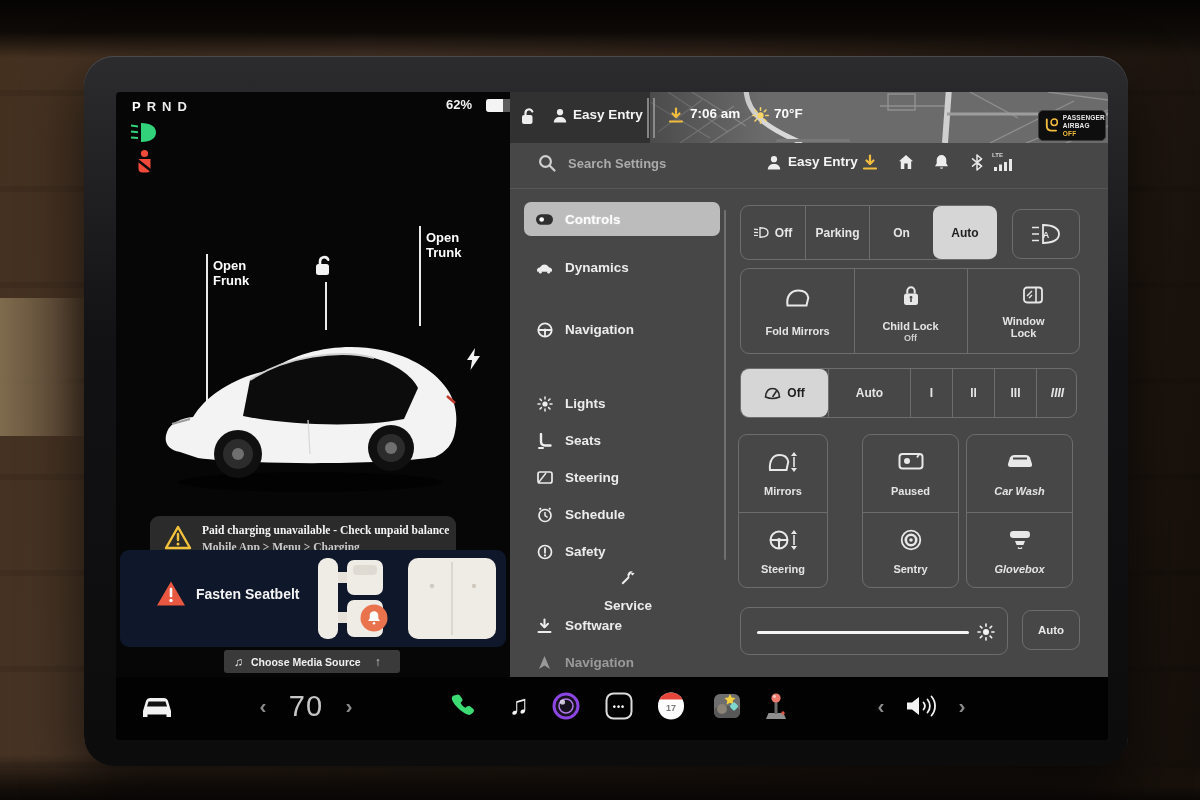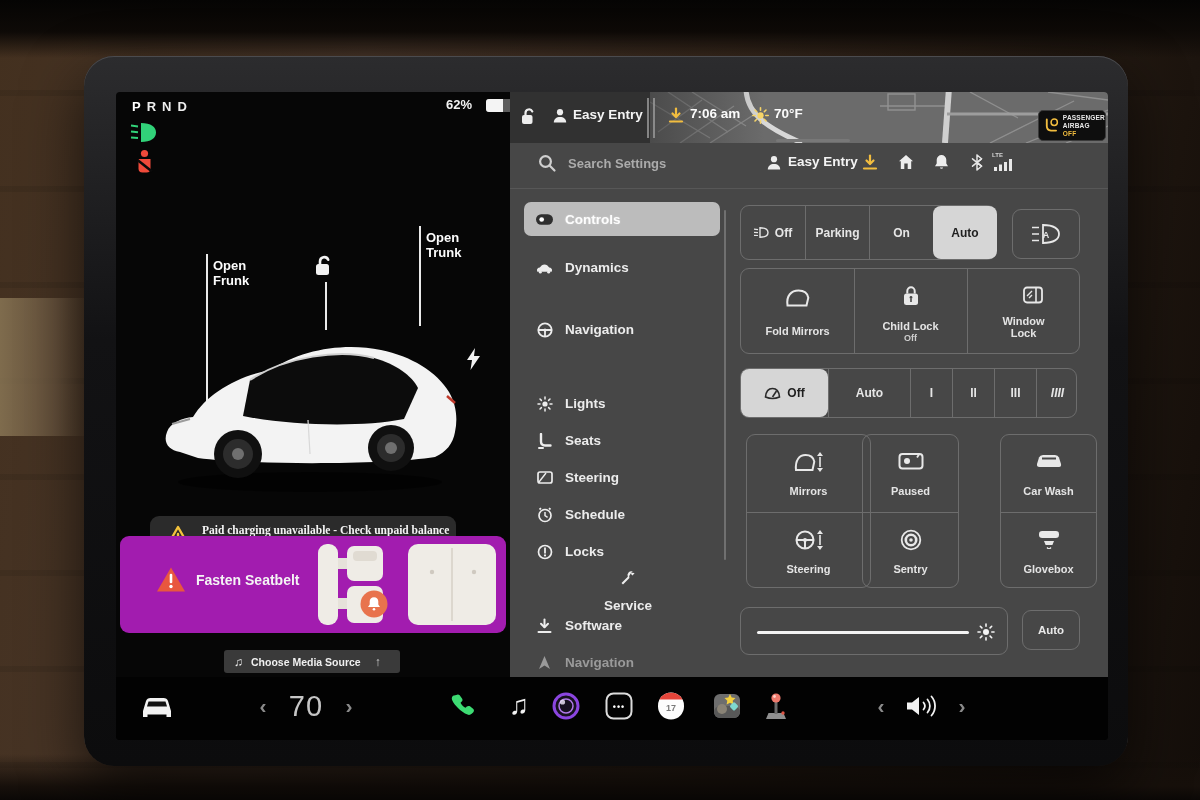--- a/index.html
+++ b/index.html
@@ -54,21 +54,21 @@
   .hdiv { position:absolute; left:0; right:0; height:1px; background:#6d6d6d; }
 
   .gcell { position:absolute; left:0; right:0; height:77px; cursor:pointer; }
   .gcell .gicon { position:absolute; left:50%; top:16px; transform:translateX(-50%); }
   .gcell .glabel { position:absolute; left:0; right:0; top:50px; text-align:center;
     font-size:11px; font-weight:bold; color:#e4e4e4; }
 
   
   .gear { font-size:13px; font-weight:bold; color:#ededed; letter-spacing:0; margin-right:6px; }
   #alert-charging { left:34px; top:424px; width:306px; height:48px; background:#2b2b2b; border-radius:9px;font-family:Liberation Serif, serif; }
-  #panel-seatbelt { left:4px; top:444px; width:386px; height:97px; background:#a21caf; border-radius:9px; }
+  #panel-seatbelt { left:4px; top:458px; width:386px; height:97px; background:#0f172a; border-radius:9px; }
   #media-bar { left:108px; top:558px; width:176px; height:23px; background:#3a3a3a; border-radius:3px;
     display:flex; align-items:center; color:#f0f0f0; }
 
   .callout { color:#fcfcfc; font-weight:bold; font-size:13px; line-height:15px; }
   .vline { position:absolute; width:1.5px; background:#e9e9e9; }
 
   
   .chev { color:#8a8a8a; font-size:21px; font-weight:bold; }
 </style>
 </head>
@@ -381,21 +381,21 @@
           <span>Schedule</span>
         </div>
         <div class="side-item abs" style="top:390px;">
           <span class="sicon">
             <svg width="16" height="16" viewBox="0 0 16 16">
                 <circle cx="8" cy="8" r="6.5" fill="none" stroke="#ededed" stroke-width="1.7"></circle>
                 <path d="M8 4.2v4.6" stroke="#ededed" stroke-width="1.8" stroke-linecap="round"></path>
                 <circle cx="8" cy="11.4" r="1.1" fill="#ededed"></circle>
               </svg>
           </span>
-          <span>Locks</span>
+          <span>Safety</span>
         </div>
         <div class="side-item abs" style="top:427px;flex-direction:column;">
           <span class="sicon">
             <svg width="16" height="16" viewBox="0 0 16 16">
                 <path d="M14.6 3.2a3.9 3.9 0 0 0-5.2 4.9 L3 14.5 1.5 13 7.8 6.7 a3.9 3.9 0 0 1 4.9-5.2 L10.6 3.6 l1.8 1.8z" fill="#ededed"></path>
               </svg>
           </span>
           <span>Service</span>
         </div>
         <div class="side-item abs" style="top:464px;">
@@ -502,21 +502,21 @@
             <span>II</span>
           </div>
           <div class="seg" style="left:253px; width:42px;">
             <span>III</span>
           </div>
           <div class="seg" style="left:295px; width:42px;font-style:italic;">
             <span>IIII</span>
           </div>
         </div>
 
-        <div class="btn" style="left:236px; top:291px; width:125px; height:154px;">
+        <div class="btn" style="left:228px; top:291px; width:90px; height:154px;">
           <div class="hdiv" style="top:77px;"></div>
           <div class="gcell" style="top:0;">
             <svg class="gicon" width="30" height="22" viewBox="0 0 30 22">
               <path d="M2 19 C1 9 5.5 4 11.5 4 c5 0 8 2.8 8.8 6.6 L18.5 19 Z" fill="none" stroke="#e8e8e8" stroke-width="2"></path>
               <path d="M26 1 l3 4 h-6 z" fill="#e8e8e8"></path>
                 <path d="M26 21 l3-4 h-6 z" fill="#e8e8e8"></path>
               <path d="M26 6 v10" stroke="#e8e8e8" stroke-width="1.6"></path>
             </svg>
             <div class="glabel">Mirrors</div>
           </div>
@@ -544,21 +544,21 @@
           </div>
           <div class="gcell" style="top:78px;">
             <svg class="gicon" width="22" height="22" viewBox="0 0 22 22">
               <circle cx="11" cy="11" r="9.3" fill="none" stroke="#e8e8e8" stroke-width="1.8"></circle>
               <circle cx="11" cy="11" r="5.2" fill="none" stroke="#e8e8e8" stroke-width="2.6"></circle>
               <circle cx="11" cy="11" r="1.8" fill="#e8e8e8"></circle>
             </svg>
             <div class="glabel">Sentry</div>
           </div>
         </div>
-        <div class="btn" style="left:490px; top:291px; width:97px; height:154px;">
+        <div class="btn" style="left:456px; top:291px; width:107px; height:154px;font-style:italic;">
           <div class="hdiv" style="top:77px;"></div>
           <div class="gcell" style="top:0;">
             <svg class="gicon" width="28" height="18" viewBox="0 0 28 18">
               <path d="M2 13 L4 6.5 Q5 4 8 4 h12 q3 0 4 2.5 L26 13 q.5 3-2 3 H4.5 Q1.5 16 2 13z" fill="#e8e8e8"></path>
               <path d="M7 7.5 h14" stroke="#474747" stroke-width="2"></path>
             </svg>
             <div class="glabel">Car Wash</div>
           </div>
           <div class="gcell" style="top:78px;">
             <svg class="gicon" width="24" height="20" viewBox="0 0 24 20">

